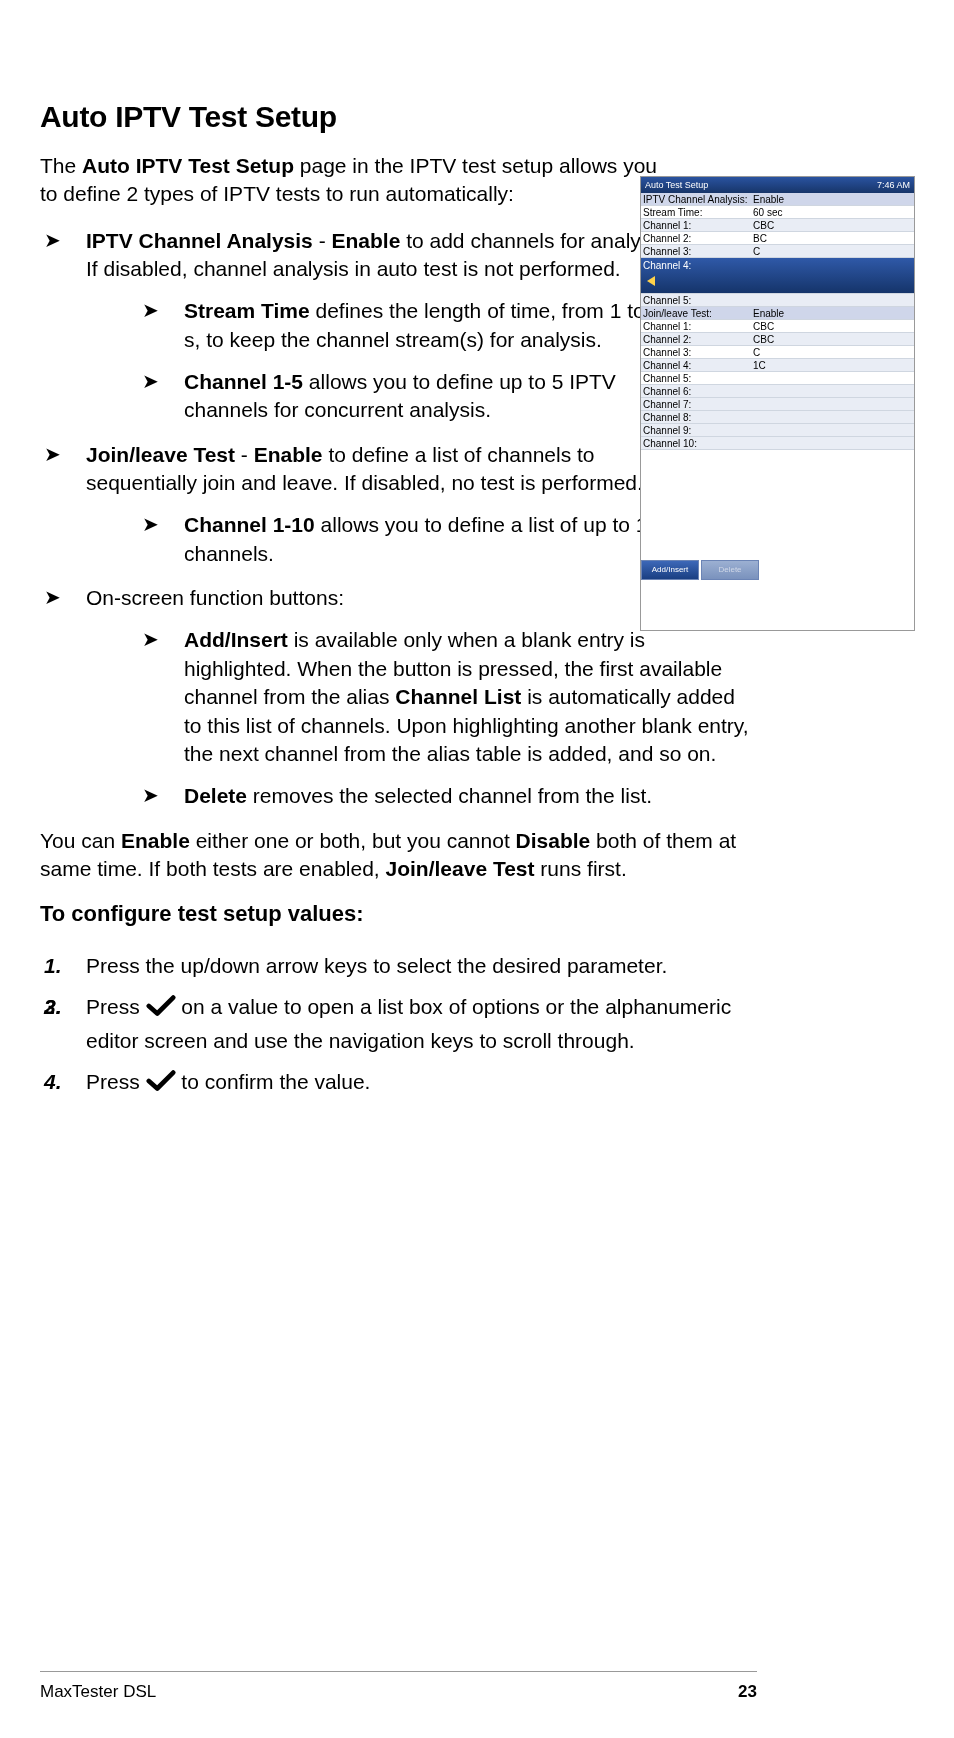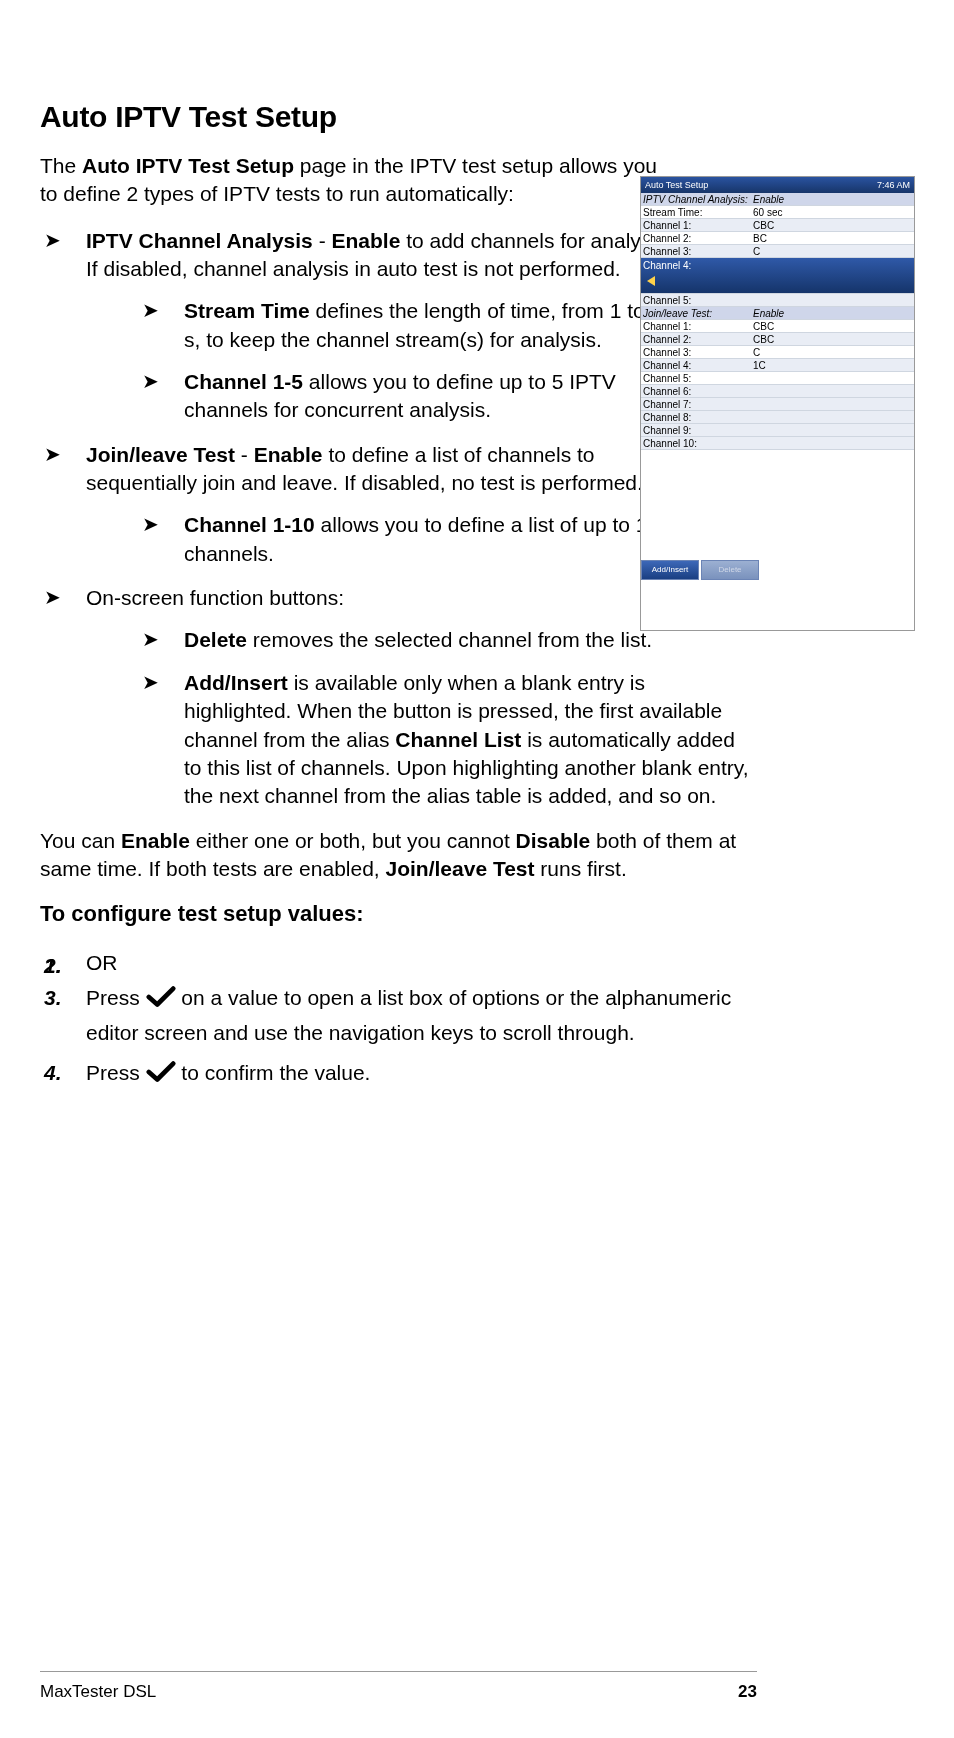--- a/index.html
+++ b/index.html
@@ -153,21 +153,21 @@
   .ss-row {
     display: flex;
     height: 13px;
     line-height: 13px;
     border-bottom: 1px solid #cfd6e0;
   }
   .ss-row .label { flex: 0 0 110px; padding-left: 2px; }
   .ss-row .value { flex: 1; padding-left: 2px; }
   .ss-row.white { background: #fff; }
   .ss-row.lt { background: #e9edf5; }
-  .ss-row.head { background: #cfd6ea; font-weight: normal; font-style: italic; }
+  .ss-row.head { background: #cfd6ea; font-weight: normal; }
   .ss-selected {
     background: #1b3f82;
     background: linear-gradient(#2f59a8, #15346a);
     color: #fff;
     height: 36px;
     padding: 2px 2px;
     border-bottom: 1px solid #cfd6e0;
   }
   .ss-selected .sel-label { font-size: 10px; display: block; }
   .ss-selected .tri {
@@ -240,44 +240,44 @@
       <ul class="arrow-sub">
         <li>
           <b>Channel 1-10</b><span> allows you to define a list of up to 10 channels.</span>
         </li>
       </ul>
     </li>
     <li class="wide">
       <span>On-screen function buttons:</span>
       <ul class="arrow-sub wide">
         <li>
+          <b>Add/Insert</b><span> is available only when a blank entry is highlighted. When the button is pressed, the first available channel from the alias </span><b>Channel List</b><span> is automatically added to this list of channels. Upon highlighting another blank entry, the next channel from the alias table is added, and so on.</span>
+        </li>
+        <li>
           <b>Delete</b><span> removes the selected channel from the list.</span>
-        </li>
-        <li>
-          <b>Add/Insert</b><span> is available only when a blank entry is highlighted. When the button is pressed, the first available channel from the alias </span><b>Channel List</b><span> is automatically added to this list of channels. Upon highlighting another blank entry, the next channel from the alias table is added, and so on.</span>
         </li>
       </ul>
     </li>
   </ul>
 
   <p class="note-para">
     <span>You can </span><b>Enable</b><span> either one or both, but you cannot </span><b>Disable</b><span> both of them at same time. If both tests are enabled, </span><b>Join/leave Test</b><span> runs first.</span>
   </p>
 
   <p class="subhead">To configure test setup values:</p>
 
   <ol class="steps">
     <li>
       <span class="num">1.</span>
+      <span>Press the up/down arrow keys to select the desired parameter.</span>
     </li>
     <li>
       <span class="num">2.</span>
     </li>
   </ol>
-  <p class="or-line">OR</p>
   <ol class="steps">
     <li>
       <span class="num">3.</span>
       <span>Press </span><span class="check-icon"><svg viewBox="0 0 32 24">
             <path d="M3 12 L12 20 L29 3" stroke="#000" stroke-width="5" fill="none" stroke-linecap="round" stroke-linejoin="round"></path>
           </svg></span><span> on a value to open a list box of options or the alphanumeric editor screen and use the navigation keys to scroll through.</span>
     </li>
     <li>
       <span class="num">4.</span>
       <span>Press </span><span class="check-icon"><svg viewBox="0 0 32 24">

